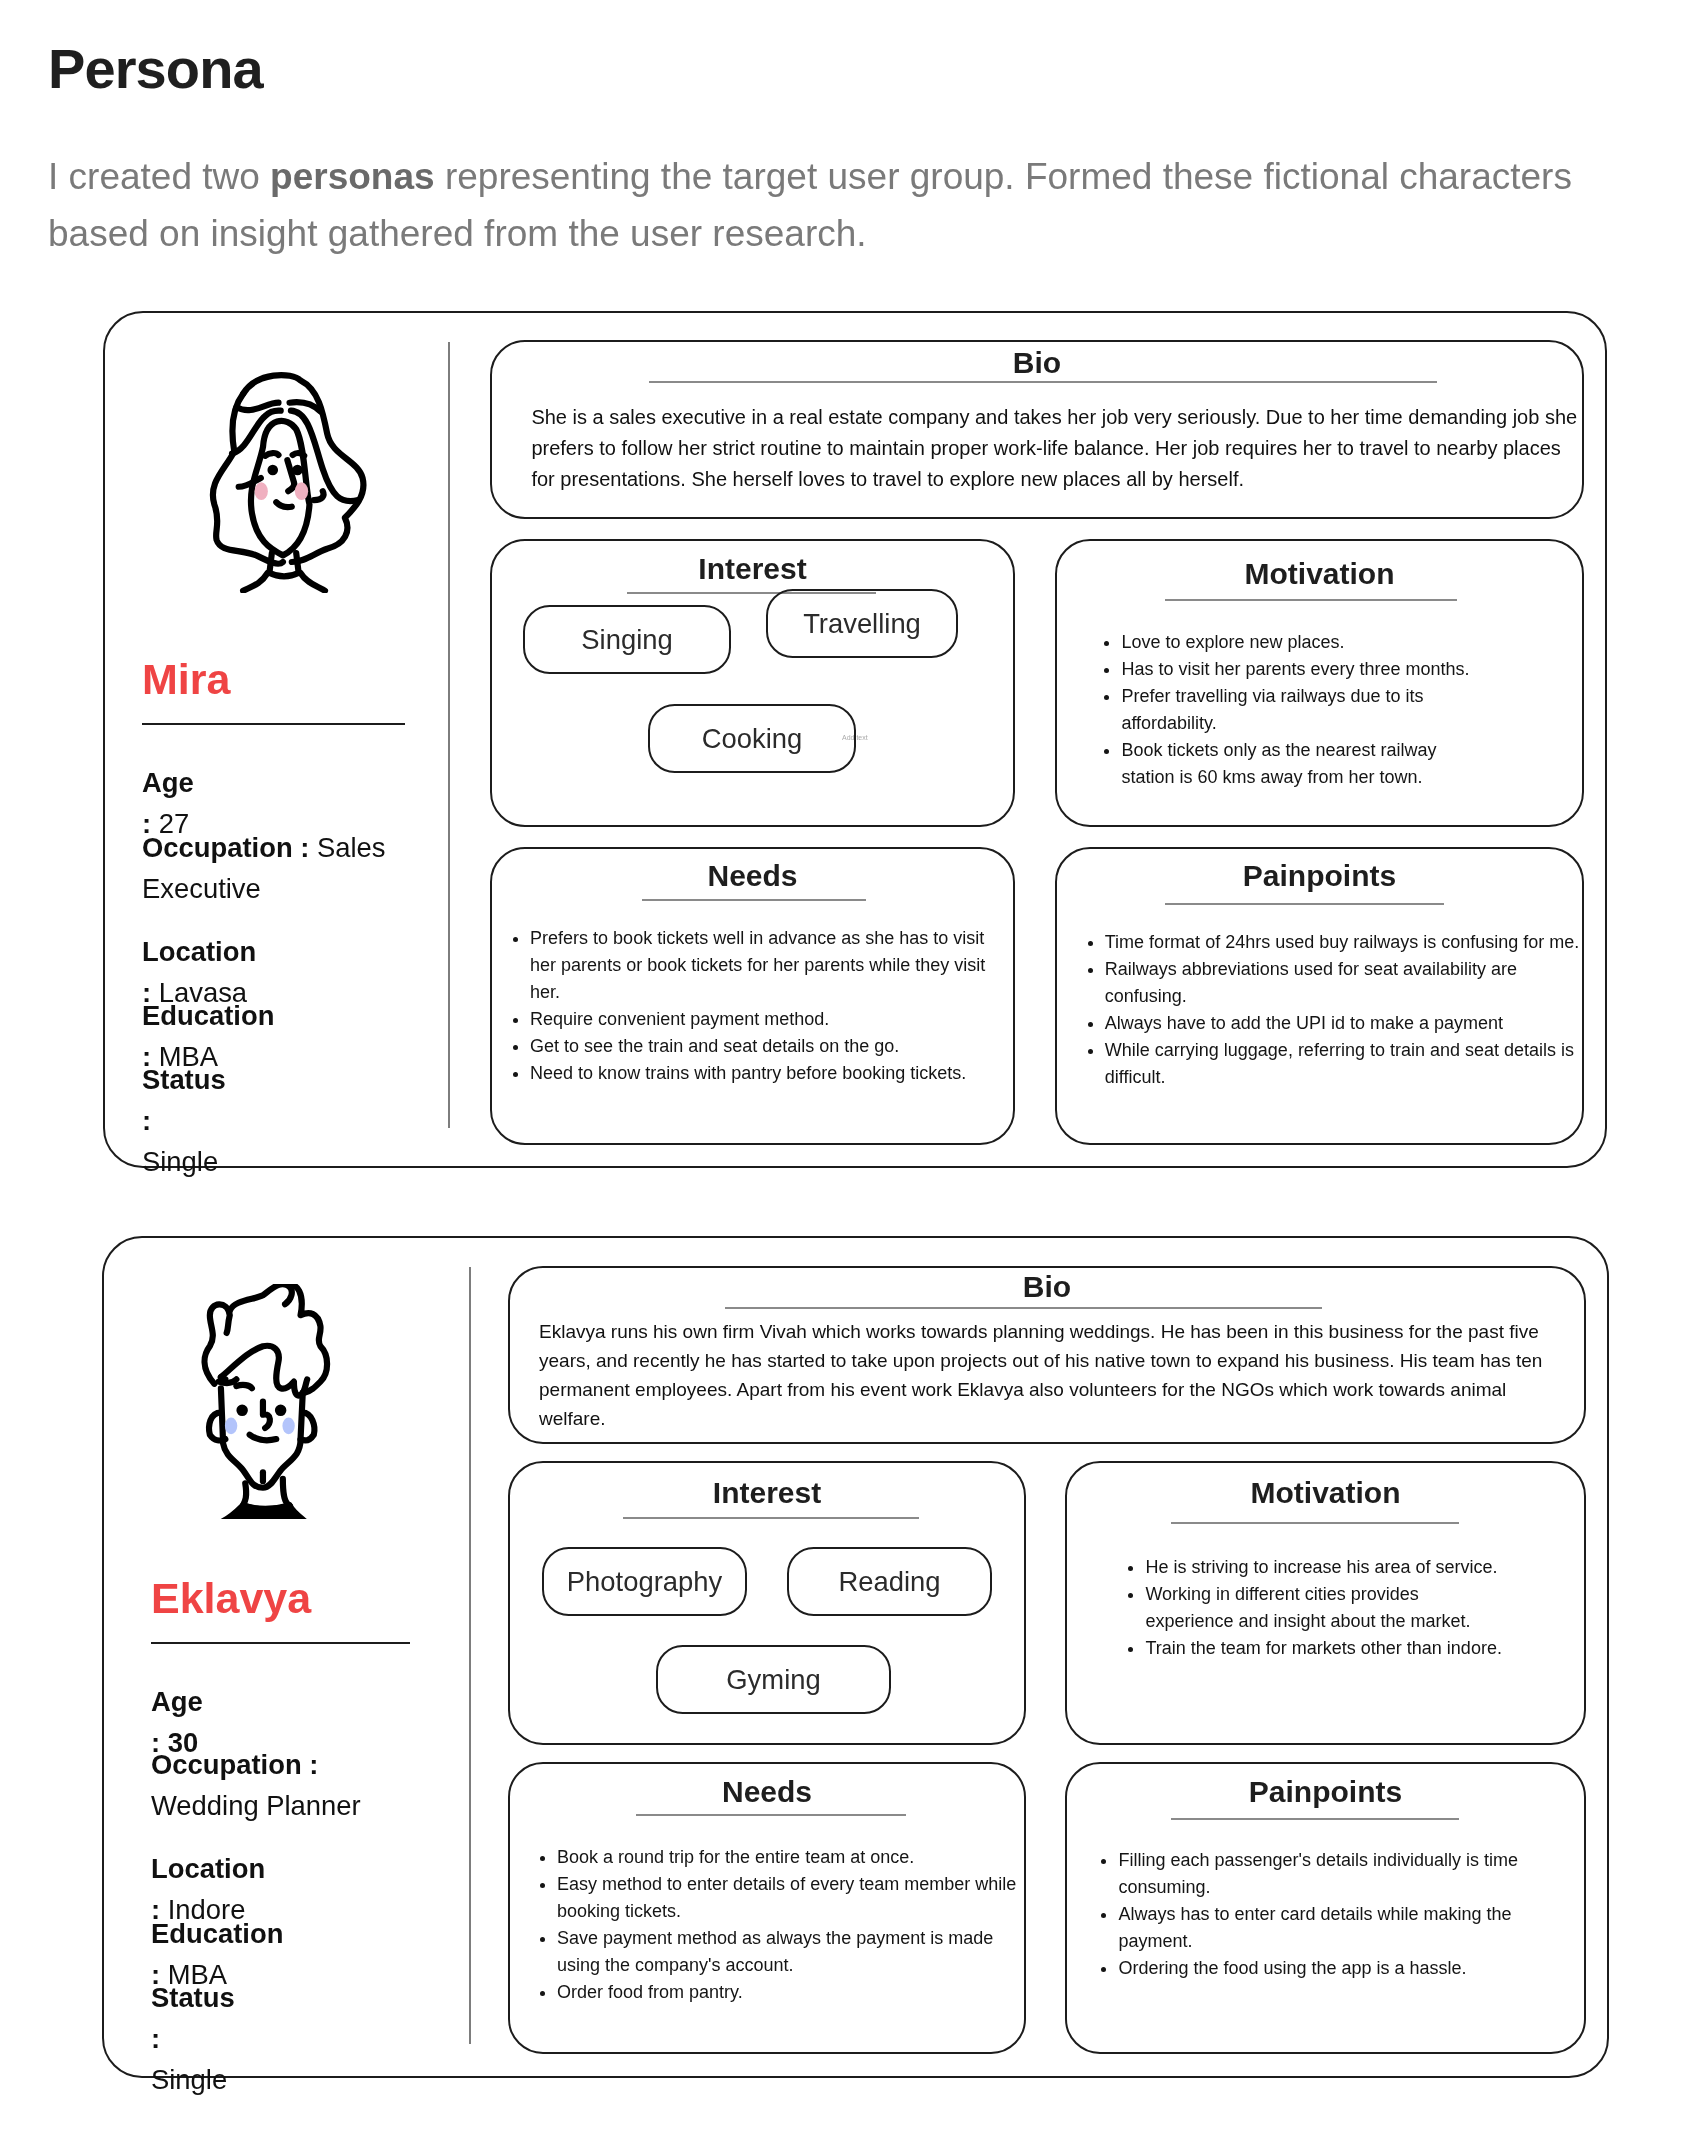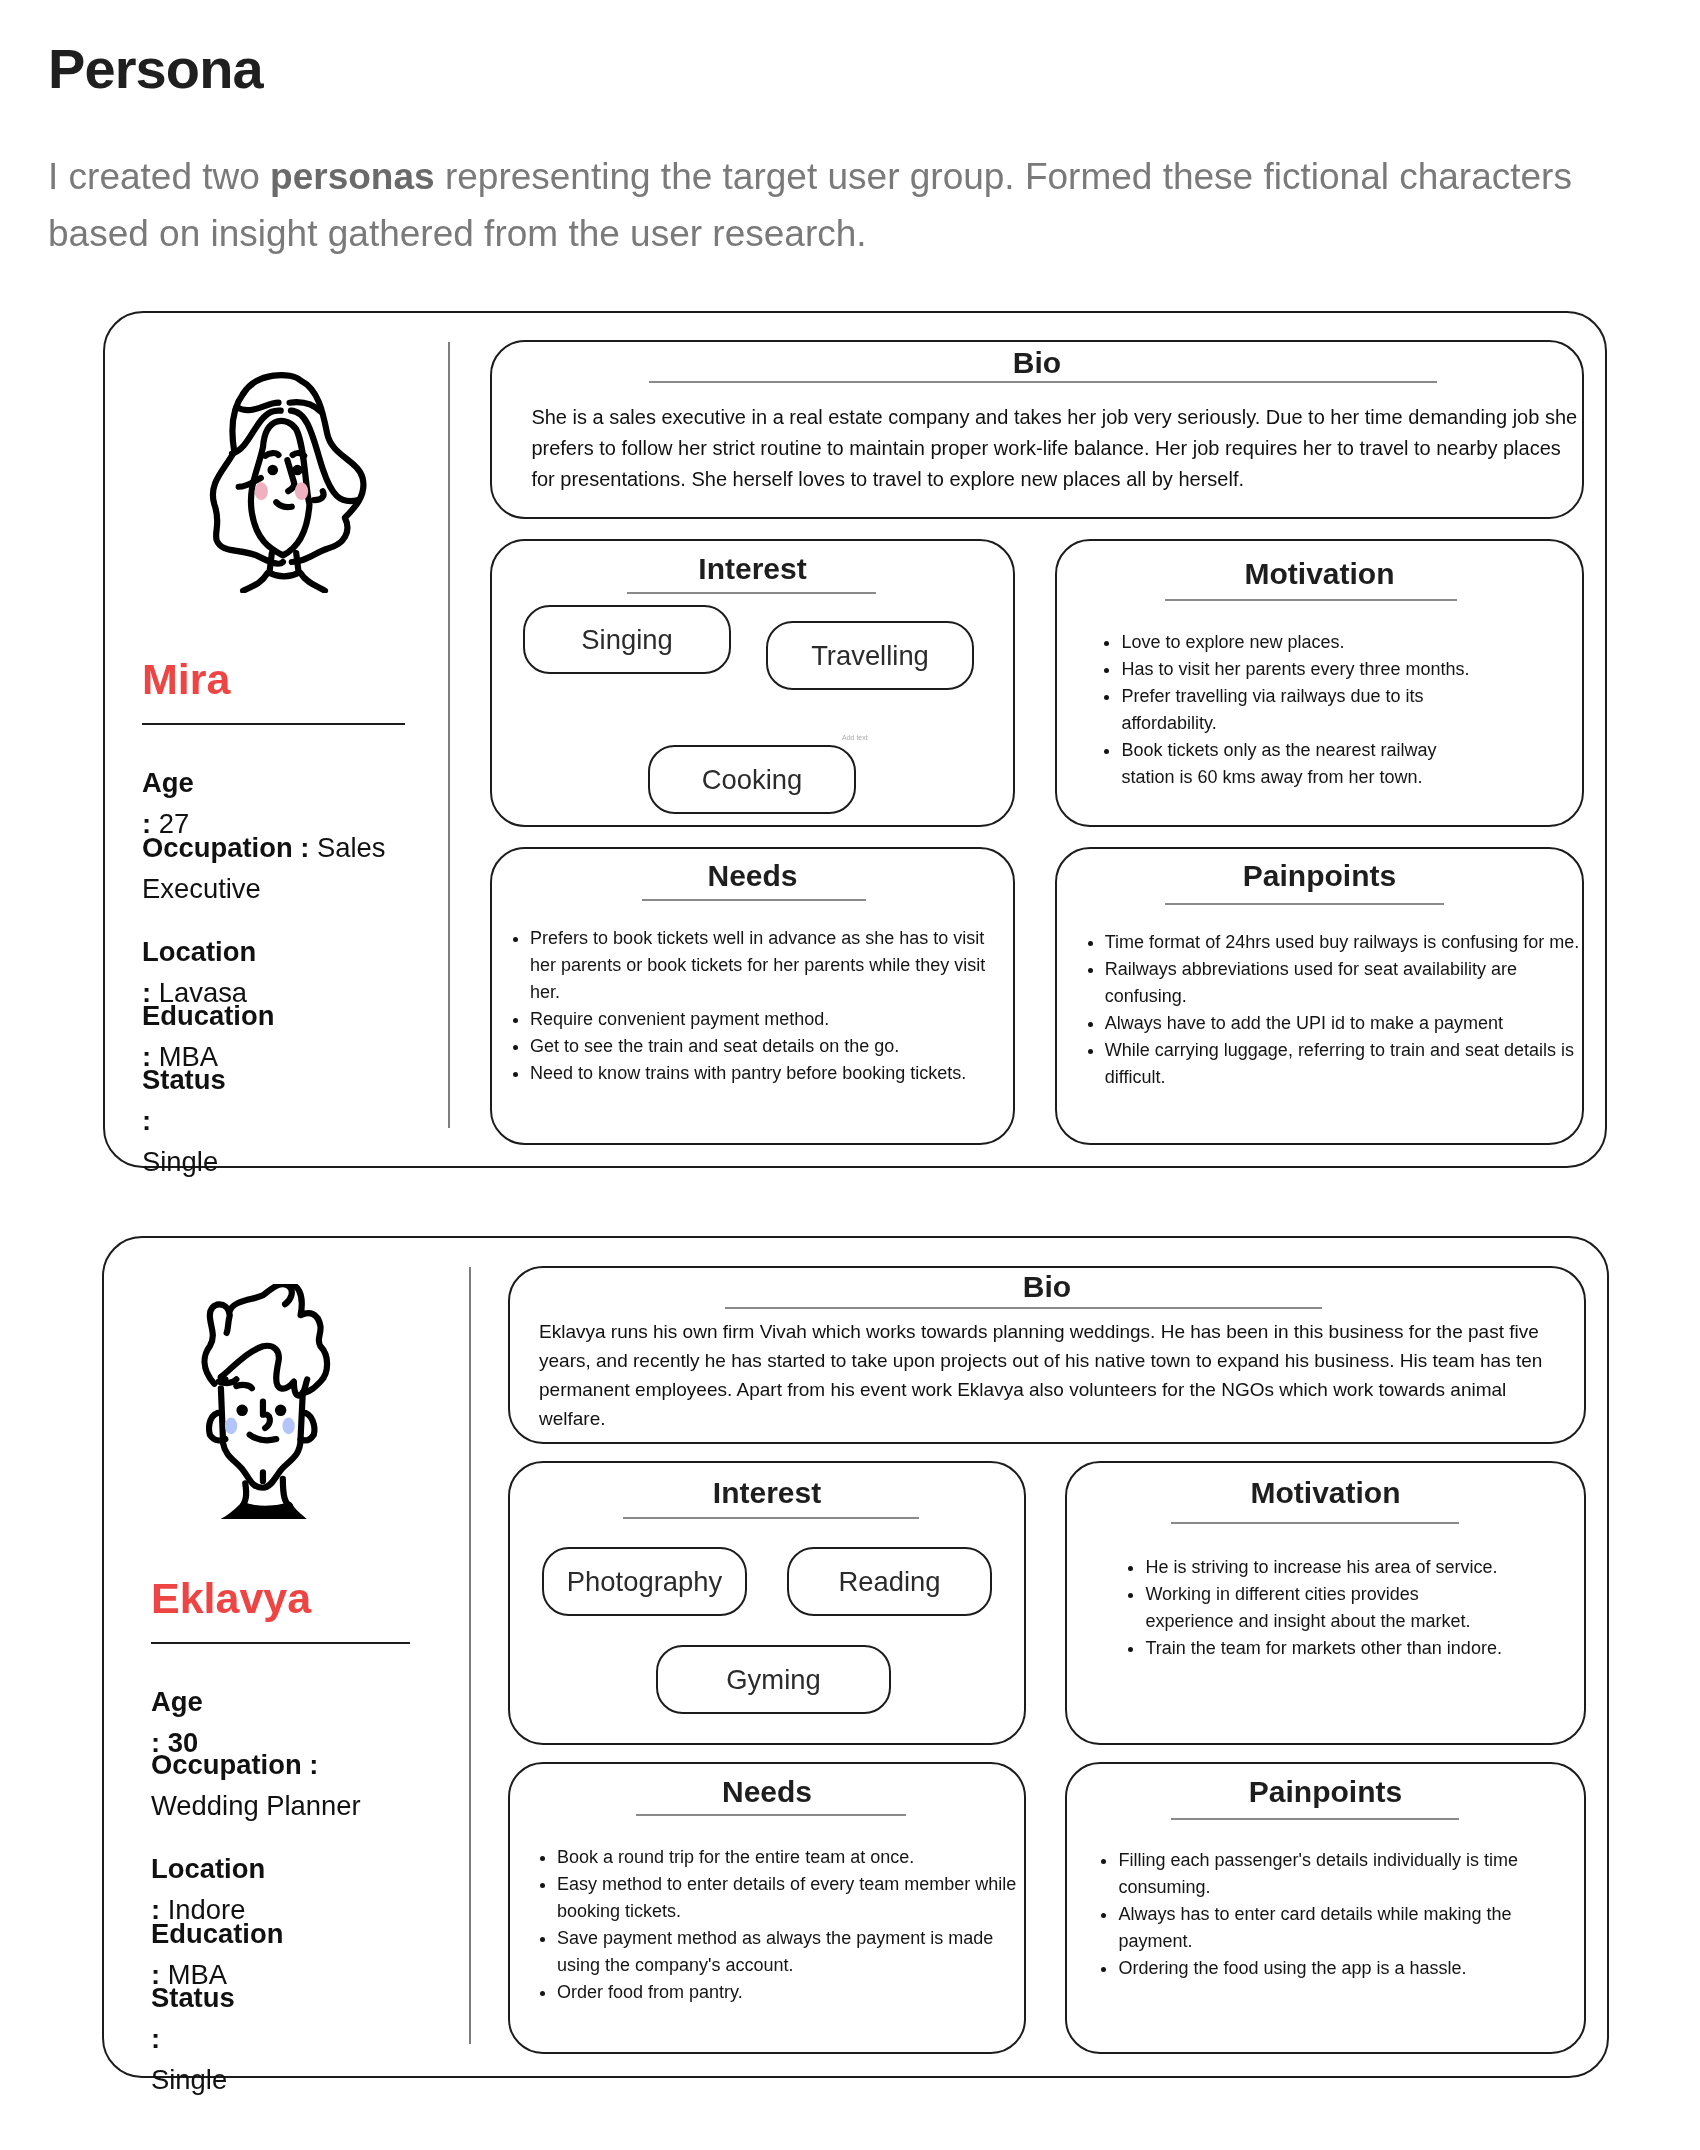--- a/index.html
+++ b/index.html
@@ -81,22 +81,22 @@
 <div class="abs box" style="left:490px; top:340px; width:1094px; height:179px;">
   <div class="box-title" style="top:4.4px; font-size:30px;">Bio</div>
   <div class="rule" style="left:157px; width:788px; top:39px;"></div>
   <div class="bio-text" style="left:27.4px; top:60px; width:1049px;margin-left:12px;">She is a sales executive in a real estate company and takes her job very seriously. Due to her time demanding job she prefers to follow her strict routine to maintain proper work-life balance. Her job requires her to travel to nearby places for presentations. She herself loves to travel to explore new places all by herself.</div>
 </div>
 
 <div class="abs box" style="left:490px; top:539px; width:525px; height:288px;">
   <div class="box-title" style="top:11px;">Interest</div>
   <div class="rule" style="left:135px; width:249px; top:51px;"></div>
   <div class="chip" style="left:31px; top:64px; width:208px; height:69px;">Singing</div>
-  <div class="chip" style="left:274px; top:80px; width:208px; height:69px;">Travelling</div>
-  <div class="chip" style="left:156px; top:163px; width:208px; height:69px;margin-top:41px;">Cooking</div>
+  <div class="chip" style="left:274px; top:48px; width:192px; height:69px;">Travelling</div>
+  <div class="chip" style="left:156px; top:163px; width:208px; height:69px;">Cooking</div>
   <div class="addtext" style="left:350px; top:193px;">Add text</div>
 </div>
 
 <div class="abs box" style="left:1055px; top:539px; width:529px; height:288px;">
   <div class="box-title" style="top:15.5px;">Motivation</div>
   <div class="rule" style="left:108px; width:292px; top:58px;"></div>
   <ul class="bullets" style="left:44px; top:88px; width:363px;">
     <li>Love to explore new places.</li>
     <li>Has to visit her parents every three months.</li>
     <li>Prefer travelling via railways due to its affordability.</li>

